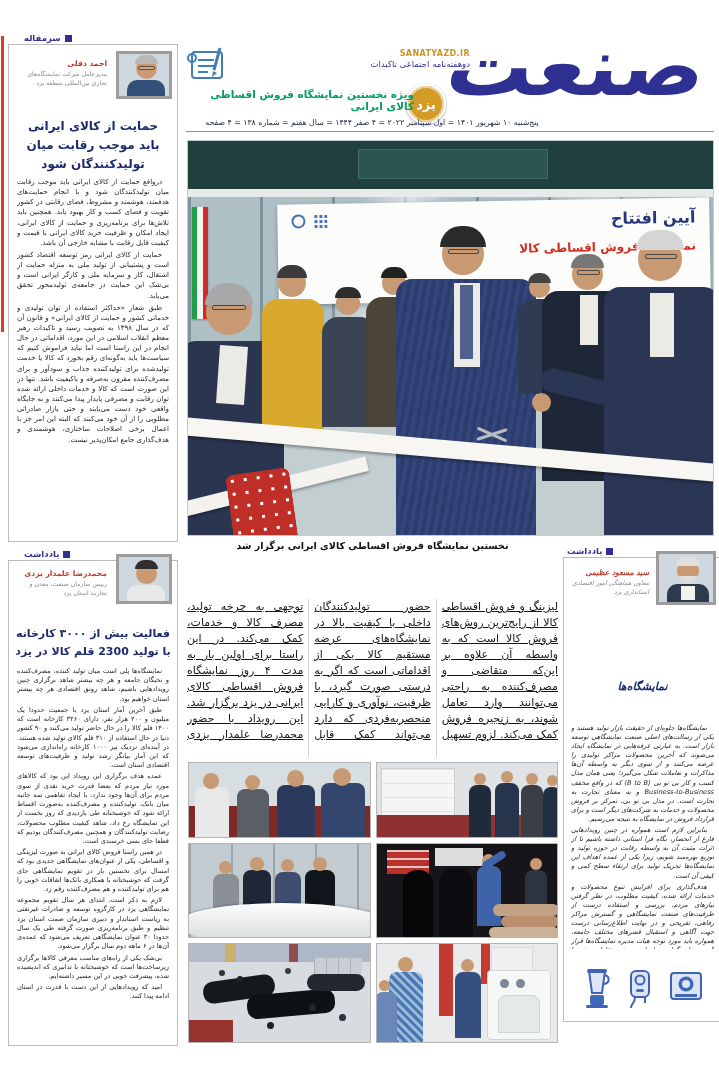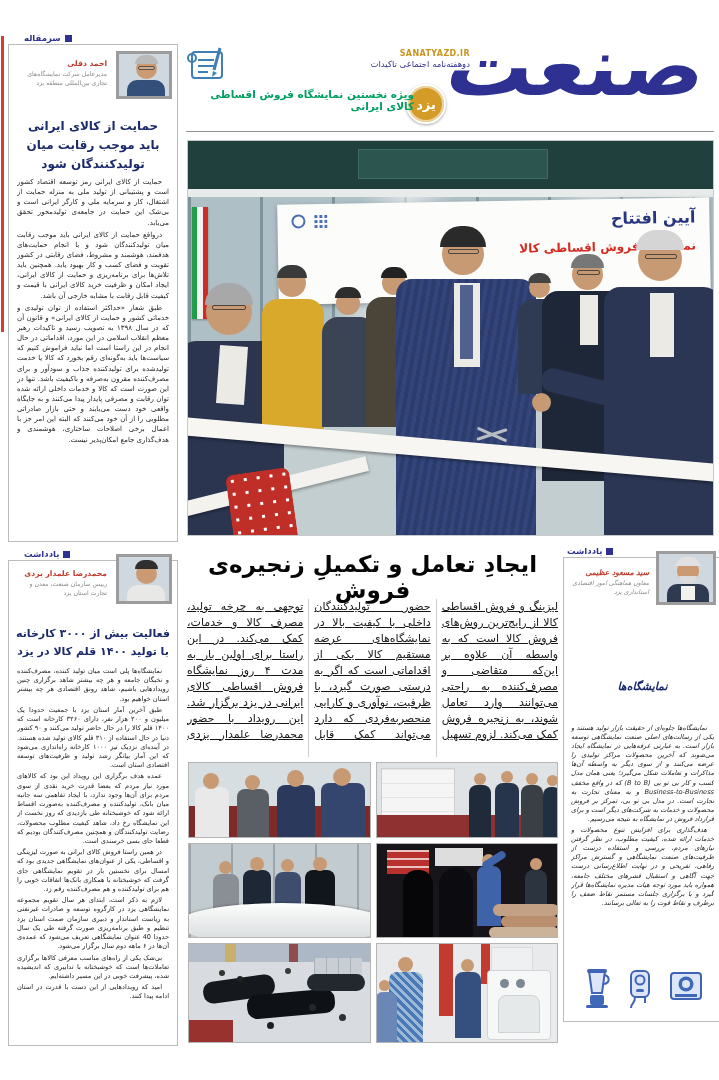--- a/index.html
+++ b/index.html
@@ -185,20 +185,21 @@
   <svg class="abs scroll-icon" viewBox="0 0 46 40">
     <rect x="6" y="6" width="30" height="26" rx="3" fill="none" stroke="#3f7fb5" stroke-width="2"></rect>
     <circle cx="6" cy="12" r="4" fill="none" stroke="#3f7fb5" stroke-width="2"></circle>
     <line x1="12" y1="14" x2="28" y2="14" stroke="#3f7fb5" stroke-width="2"></line>
     <line x1="12" y1="20" x2="28" y2="20" stroke="#3f7fb5" stroke-width="2"></line>
     <line x1="12" y1="26" x2="22" y2="26" stroke="#3f7fb5" stroke-width="2"></line>
     <line x1="34" y1="2" x2="28" y2="24" stroke="#3f7fb5" stroke-width="3"></line>
     <polygon points="27,25 26,31 31,27" fill="#3f7fb5"></polygon>
   </svg>
   <div class="abs special-line">ویژه نخستین نمایشگاه فروش اقساطی کالای ایرانی</div>
+  <div class="abs date-line">پنج‌شنبه ۱۰ شهریور ۱۴۰۱ = اول سپتامبر ۲۰۲۲ = ۴ صفر ۱۴۴۴ = سال هفتم = شماره ۱۳۸ = ۴ صفحه</div>
   <div class="abs header-rule"></div>
 
   <div class="abs main-photo">
     <div class="mp-topband"></div>
     <div class="mp-sign"></div>
     <div class="mp-ceiling"></div>
     <div class="mp-doors"></div>
     <div class="mp-flag"></div>
 
     <div class="mp-banner">
@@ -279,56 +280,56 @@
       <div class="ph-head" style="left:17px;top:4px;width:21px;height:21px;"></div>
       <div class="ph-hair" style="left:16px;top:1px;width:23px;height:9px;background:#b9b9b9;"></div>
       <div class="ph-glasses" style="left:19px;top:12px;width:17px;"></div>
     </div>
     <div class="ed-name">
       <div class="author-name">احمد دقلی</div>
       <div class="author-title">مدیرعامل شرکت نمایشگاه‌های تجاری بین‌المللی منطقه یزد</div>
     </div>
     <div class="box-headline ed-headline">حمایت از کالای ایرانی باید موجب رقابت میان تولیدکنندگان شود</div>
     <div class="box-body ed-body">
+      <p>درواقع حمایت از کالای ایرانی باید موجب رقابت میان تولیدکنندگان شود و با انجام حمایت‌های هدفمند، هوشمند و مشروط، فضای رقابتی در کشور تقویت و فضای کسب و کار بهبود یابد. همچنین باید تلاش‌ها برای برنامه‌ریزی و حمایت از کالای ایرانی، ایجاد امکان و ظرفیت خرید کالای ایرانی با قیمت و کیفیت قابل رقابت با مشابه خارجی آن باشد.</p>
       <p>حمایت از کالای ایرانی رمز توسعه اقتصاد کشور است و پشتیبانی از تولید ملی به منزله حمایت از اشتغال، کار و سرمایه ملی و کارگر ایرانی است و بی‌شک این حمایت در جامعه‌ی تولیدمحور تحقق می‌یابد.</p>
-      <p>درواقع حمایت از کالای ایرانی باید موجب رقابت میان تولیدکنندگان شود و با انجام حمایت‌های هدفمند، هوشمند و مشروط، فضای رقابتی در کشور تقویت و فضای کسب و کار بهبود یابد. همچنین باید تلاش‌ها برای برنامه‌ریزی و حمایت از کالای ایرانی، ایجاد امکان و ظرفیت خرید کالای ایرانی با قیمت و کیفیت قابل رقابت با مشابه خارجی آن باشد.</p>
       <p>طبق شعار «حداکثر استفاده از توان تولیدی و خدماتی کشور و حمایت از کالای ایرانی» و قانون آن که در سال ۱۳۹۸ به تصویب رسید و تاکیدات رهبر معظم انقلاب اسلامی در این مورد، اقداماتی در حال انجام در این راستا است اما نباید فراموش کنیم که سیاست‌ها باید به‌گونه‌ای رقم بخورد که کالا یا خدمت تولیدشده برای تولیدکننده جذاب و سودآور و برای مصرف‌کننده مقرون به‌صرفه و باکیفیت باشد. تنها در این صورت است که کالا و خدمات داخلی ارائه شده توان رقابت و مصرفی پایدار پیدا می‌کنند و به جایگاه واقعی خود دست می‌یابند و حتی بازار صادراتی مطلوبی را از آن خود می‌کنند که البته این امر جز با اعمال برخی اصلاحات ساختاری، هوشمندی و هدف‌گذاری جامع امکان‌پذیر نیست.</p>
     </div>
   </div>
 
   <div class="abs side-label nl-label">
     <span class="sq"></span>
     <span>یادداشت</span>
   </div>
   <div class="abs side-box nl-box">
     <div class="author-photo nl-photo">
       <div class="ph-torso" style="left:8px;top:28px;width:38px;height:20px;background:#e8e8e6;"></div>
       <div class="ph-head" style="left:17px;top:6px;width:21px;height:21px;"></div>
       <div class="ph-hair" style="left:16px;top:3px;width:23px;height:9px;background:#2f2f2f;"></div>
     </div>
     <div class="nl-name">
       <div class="author-name">محمدرضا علمدار یزدی</div>
       <div class="author-title">رییس سازمان صنعت، معدن و تجارت استان یزد</div>
     </div>
     <div class="box-headline nl-headline">
       <div>فعالیت بیش از ۳۰۰۰ کارخانه</div>
-      <div>با تولید ۱۴۰۰ قلم کالا در یزد</div>
+      <div>با تولید 2300 قلم کالا در یزد</div>
     </div>
     <div class="box-body nl-body">
       <p>نمایشگاه‌ها پلی است میان تولید کننده، مصرف‌کننده و نخبگان جامعه و هر چه بیشتر شاهد برگزاری چنین رویدادهایی باشیم، شاهد رونق اقتصادی هر چه بیشتر استان خواهیم بود.</p>
       <p>طبق آخرین آمار استان یزد با جمعیت حدودا یک میلیون و ۲۰۰ هزار نفر، دارای ۳۲۶۰ کارخانه است که ۱۴۰۰ قلم کالا را در حال حاضر تولید می‌کنند و ۹۰ کشور دنیا در حال استفاده از ۳۱۰ قلم کالای تولید شده هستند. در آینده‌ای نزدیک نیز ۱۰۰۰ کارخانه راه‌اندازی می‌شود که این آمار بیانگر رشد تولید و ظرفیت‌های توسعه اقتصادی استان است.</p>
       <p>عمده هدف برگزاری این رویداد این بود که کالاهای مورد نیاز مردم که بعضا قدرت خرید نقدی از سوی مردم برای آن‌ها وجود ندارد، با ایجاد تفاهمی سه جانبه میان بانک، تولیدکننده و مصرف‌کننده به‌صورت اقساط ارائه شود که خوشبختانه طی بازدیدی که روز نخست از این نمایشگاه رخ داد، شاهد کیفیت مطلوب محصولات، رضایت تولیدکنندگان و همچنین مصرف‌کنندگان بودیم که قطعا جای بسی خرسندی است.</p>
       <p>در همین راستا فروش کالای ایرانی به صورت لیزینگی و اقساطی، یکی از عنوان‌های نمایشگاهی جدیدی بود که امسال برای نخستین بار در تقویم نمایشگاهی جای گرفت که خوشبختانه با همکاری بانک‌ها اتفاقات خوبی را هم برای تولیدکننده و هم مصرف‌کننده رقم زد.</p>
-      <p>لازم به ذکر است، ابتدای هر سال تقویم مجموعه نمایشگاهی یزد در کارگروه توسعه و صادرات غیرنفتی به ریاست استاندار و دبیری سازمان صمت استان یزد تنظیم و طبق برنامه‌ریزی صورت گرفته طی یک سال حدودا 40 عنوان نمایشگاهی تعریف می‌شود که عمده‌ی آن‌ها در ۶ ماهه دوم سال برگزار می‌شود.</p>
-      <p>بی‌شک یکی از راه‌های مناسب معرفی کالاها برگزاری تعاملات‌ها است که خوشبختانه با تدابیری که اندیشیده شده، پیشرفت خوبی در این مسیر داشته‌ایم.</p>
+      <p>لازم به ذکر است، ابتدای هر سال تقویم مجموعه نمایشگاهی یزد در کارگروه توسعه و صادرات غیرنفتی به ریاست استاندار و دبیری سازمان صمت استان یزد تنظیم و طبق برنامه‌ریزی صورت گرفته طی یک سال حدودا ۳۰ عنوان نمایشگاهی تعریف می‌شود که عمده‌ی آن‌ها در ۶ ماهه دوم سال برگزار می‌شود.</p>
+      <p>بی‌شک یکی از راه‌های مناسب معرفی کالاها برگزاری زیرساخت‌ها است که خوشبختانه با تدابیری که اندیشیده شده، پیشرفت خوبی در این مسیر داشته‌ایم.</p>
       <p>امید که رویدادهایی از این دست با قدرت در استان ادامه پیدا کنند.</p>
     </div>
   </div>
 
-  <div class="abs headline">ایجادِ تعامل و تکمیلِ زنجیره‌ی فروش</div>
+  <div class="abs kicker">نخستین نمایشگاه فروش اقساطی کالای ایرانی برگزار شد</div>
   <div class="abs article-cols">لیزینگ و فروش اقساطی کالا از رایج‌ترین روش‌های فروش کالا است که به واسطه آن علاوه بر این‌که متقاضی و مصرف‌کننده به راحتی می‌توانند وارد تعامل شوند، به زنجیره فروش کمک می‌کند. لزوم تسهیل حضور تولیدکنندگان داخلی با کیفیت بالا در نمایشگاه‌های عرضه مستقیم کالا یکی از اقداماتی است که اگر به درستی صورت گیرد، با ظرفیت، نوآوری و کارایی منحصربه‌فردی که دارد می‌تواند کمک قابل توجهی به چرخه تولید، مصرف کالا و خدمات، کمک می‌کند. در این راستا برای اولین بار به مدت ۴ روز نمایشگاه فروش اقساطی کالای ایرانی در یزد برگزار شد. این رویداد با حضور محمدرضا علمدار یزدی رییس سازمان صنعت، معدن و تجارت یزد، سید مسعود عظیمی معاون هماهنگی اقتصادی استانداری و حسنی رییس اتاق اصناف حضور داشتند. در این رویداد تولیدکنندگان داخلی در قالب بیش از ۳۵ غرفه از شهرهای تهران، اصفهان، تبریز، مشهد و یزد حضور داشتند و تولیدات داخلی خود را در گروه‌های کالایی از جمله لوازم خانگی، خودرو، دوچرخه و موتورسیکلت، کالای خواب، کالای دیجیتال، تجهیزات ساختمانی، لوستر و... ارائه کردند. اصلی‌ترین هدف این نمایشگاه ارائه شرایط اقساطی بود که برای تسهیل خرید بازدیدکنندگان در نظر گرفته شده بود. گفتنی است، اولین نمایشگاه فروش اقساطی کالای ایرانی هشتم تا ۱۱ شهریورماه از ساعت ۱۷ تا ۲۲ در محل دائمی نمایشگاه‌های استان برگزار شد.</div>
 
   <div class="abs photo-grid">
     <div class="ph ph1">
       <div class="s-torso" style="left:6px;top:24px;width:34px;height:52px;background:#e9e9e9;"></div>
       <div class="s-head" style="left:14px;top:10px;width:16px;height:16px;"></div>
       <div class="s-torso" style="left:48px;top:26px;width:32px;height:50px;background:#5a5f66;"></div>
       <div class="s-head" style="left:56px;top:12px;width:15px;height:15px;"></div>
       <div class="s-torso" style="left:88px;top:22px;width:38px;height:54px;background:#2b3a5c;"></div>
       <div class="s-head" style="left:98px;top:7px;width:17px;height:17px;"></div>
@@ -416,20 +417,21 @@
       <div class="ph-hair" style="left:17px;top:3px;width:24px;height:9px;background:#e0e0e0;"></div>
       <div class="ph-hair" style="left:20px;top:22px;width:18px;height:8px;background:#dcdcdc;border-radius:0 0 10px 10px;"></div>
     </div>
     <div class="nr-name">
       <div class="author-name">سید مسعود عظیمی</div>
       <div class="author-title">معاون هماهنگی امور اقتصادی استانداری یزد</div>
     </div>
     <div class="box-headline nr-headline1">نمایشگاه‌ها</div>
     <div class="box-body nr-body">
       <p>نمایشگاه‌ها جلوه‌ای از حقیقت بازار تولید هستند و یکی از رسالت‌های اصلی صنعت نمایشگاهی توسعه بازار است. به عبارتی غرفه‌هایی در نمایشگاه ایجاد می‌شوند که آخرین محصولات مراکز تولیدی را عرضه می‌کنند و از سوی دیگر به واسطه آن‌ها مذاکرات و تعاملات شکل می‌گیرد؛ یعنی همان مدل کسب و کار بی تو بی (B to B) که در واقع مخفف Business-to-Business و به معنای تجارت به تجارت است. در مدل بی تو بی، تمرکز بر فروش محصولات و خدمات به شرکت‌های دیگر است و برای قرارداد فروش در نمایشگاه به نتیجه می‌رسیم.</p>
+      <p>بنابراین لازم است همواره در چنین رویدادهایی فارغ از انحصار، نگاه فرا استانی داشته باشیم تا از اثرات مثبت آن به واسطه رقابت در حوزه تولید و توزیع بهره‌مند شویم، زیرا یکی از عمده اهداف این نمایشگاه‌ها تحریک تولید برای ارتقاء سطح کمی و کیفی آن است.</p>
       <p>هدف‌گذاری برای افزایش تنوع محصولات و خدمات ارائه شده، کیفیت مطلوب، در نظر گرفتن نیازهای مردم، بررسی و استفاده درست از ظرفیت‌های صنعت نمایشگاهی و گسترش مراکز رفاهی، تفریحی و در نهایت اطلاع‌رسانی درست جهت آگاهی و استقبال قشرهای مختلف جامعه، همواره باید مورد توجه هیات مدیره نمایشگاه‌ها قرار گیرد و با برگزاری جلسات مستمر نقاط ضعف را برطرف و نقاط قوت را به تعالی برسانند.</p>
 
     </div>
     <div class="nr-icons">
       <svg class="icon-svg" width="28" height="40" viewBox="0 0 28 40">
         <path d="M6 2 L22 2 L19 24 L9 24 Z" fill="#dce6f8" stroke="#3f63b5" stroke-width="2"></path>
         <rect x="4" y="0" width="20" height="4" rx="2" fill="#3f63b5"></rect>
         <path d="M22 6 C27 8 27 14 21 15" fill="none" stroke="#3f63b5" stroke-width="2"></path>
         <rect x="7" y="26" width="14" height="10" rx="2" fill="#4068b8"></rect>
         <rect x="3" y="36" width="22" height="3" rx="1.5" fill="#3f63b5"></rect>

